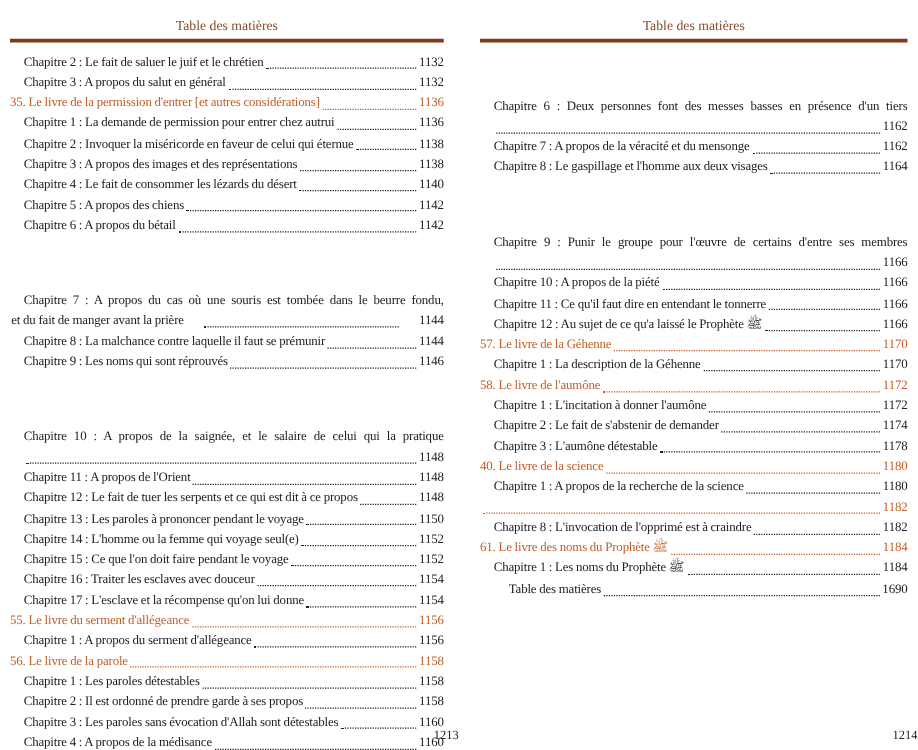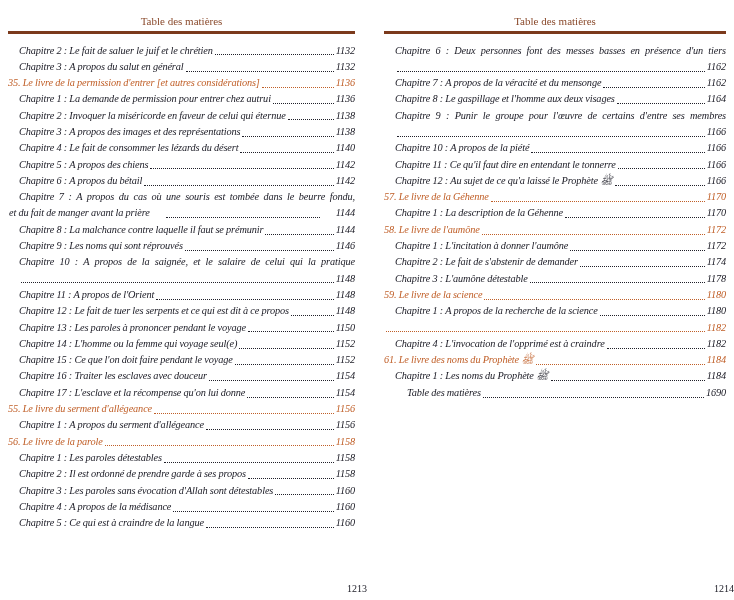--- a/index.html
+++ b/index.html
@@ -22,36 +22,36 @@
   .page.right{padding:15px 8px 0 17px;}
   .page-header{
     text-align:center;font-size:11px;line-height:13px;
     color:var(--header-text);
   }
   .header-rule{
     height:2.5px;background:var(--header-rule);
     margin-top:3px;margin-bottom:9px;
   }
   .toc{font-size:10.3px;letter-spacing:-0.12px;word-spacing:-0.2px;}
-  .entry{line-height:16.3px;font-style:italic;}
+  .entry{line-height:16.3px;}
   .entry.chapter{margin-left:11px;}
   .entry.note{margin-left:23px;}
   .entry.book{color:var(--book-title);}
   .row{display:flex;align-items:baseline;}
   .row .text{white-space:nowrap;}
   .row.hang{margin-left:-10px;gap:14px;}
   .leader{
     flex:1;min-width:5px;margin:0 2px;
     border-bottom:1.6px dotted currentColor;
     align-self:flex-end;margin-bottom:3.5px;
   }
   .pagenum{white-space:nowrap;text-align:right;}
   .line1{
     text-align:justify;text-align-last:justify;
-    white-space:normal;overflow:hidden;max-height:16.3px;
+    white-space:normal;overflow:hidden;max-height:16.3px;margin-top:44px;
   }
   .page-footer{
     position:absolute;bottom:6px;left:0;right:0;
     text-align:right;font-size:10px;color:var(--body-text);margin-left:40px;
   }
 </style>
 </head>
 <body>
 
 <div class="spread">
@@ -354,41 +354,41 @@
         </div>
         <div class="entry chapter">
           <div class="row">
             <span class="text">Chapitre 3 : L'aumône détestable</span>
             <span class="leader"></span>
             <span class="pagenum">1178</span>
           </div>
         </div>
         <div class="entry book">
           <div class="row">
-            <span class="text">59. Le livre de la science</span>
+            <span class="text">40. Le livre de la science</span>
             <span class="leader"></span>
             <span class="pagenum">1180</span>
           </div>
         </div>
         <div class="entry chapter">
           <div class="row">
             <span class="text">Chapitre 1 : A propos de la recherche de la science</span>
             <span class="leader"></span>
             <span class="pagenum">1180</span>
           </div>
         </div>
         <div class="entry book">
           <div class="row">
             <span class="leader"></span>
             <span class="pagenum">1182</span>
           </div>
         </div>
         <div class="entry chapter">
           <div class="row">
-            <span class="text">Chapitre 4 : L'invocation de l'opprimé est à craindre</span>
+            <span class="text">Chapitre 8 : L'invocation de l'opprimé est à craindre</span>
             <span class="leader"></span>
             <span class="pagenum">1182</span>
           </div>
         </div>
         <div class="entry book">
           <div class="row">
             <span class="text">61. Le livre des noms du Prophète ﷺ</span>
             <span class="leader"></span>
             <span class="pagenum">1184</span>
           </div>

